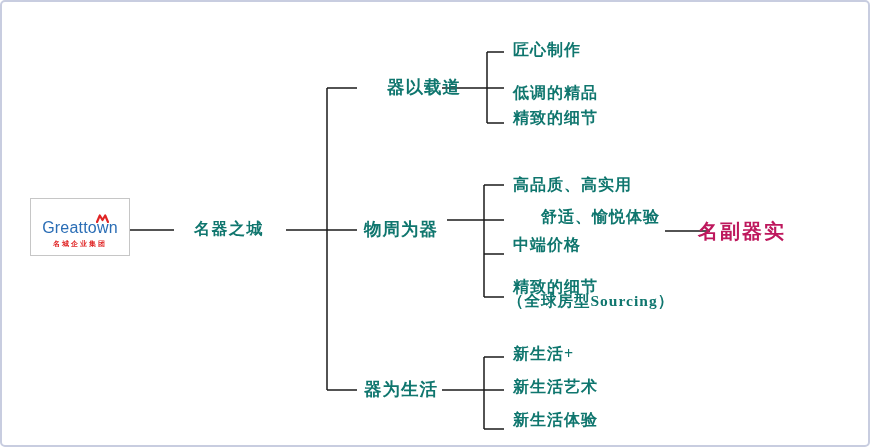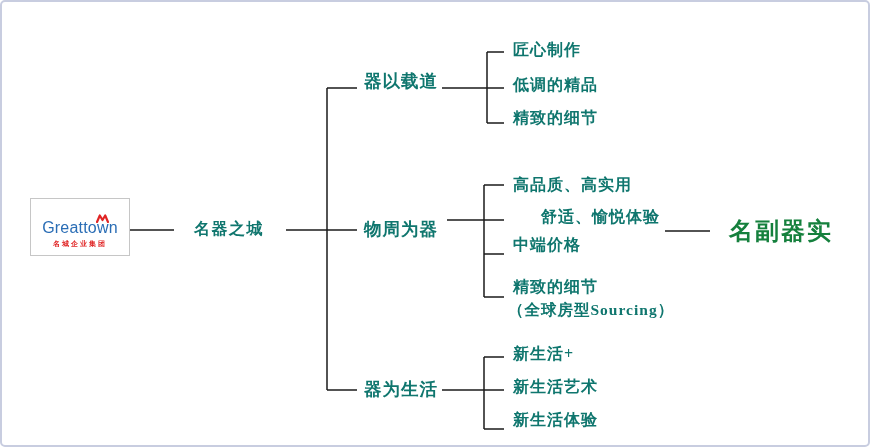--- a/index.html
+++ b/index.html
@@ -8,27 +8,27 @@
     background:#ffffff; border:2px solid #c8cde0; border-radius:5px;
     font-family:"Liberation Serif","DejaVu Serif",serif; overflow:hidden;
   }
   .wires { position:absolute; left:0; top:0; width:870px; height:447px; }
   .wires path { stroke:#1a1a1a; stroke-width:1.5; fill:none; }
 
   .node { position:absolute; transform:translateY(-50%); white-space:nowrap;
           font-weight:700; color:#0f766e; }
   .root   { left:192px; top:227px; font-size:16px; letter-spacing:1.5px; }
   .branch { left:362px; font-size:17.5px; letter-spacing:1px; }
-  .branch.b1 { top:79px; } .branch.b2 { top:227px; } .branch.b3 { top:387px; }
+  .branch.b1 { top:85px;margin-left:23px; } .branch.b2 { top:227px; } .branch.b3 { top:387px; }
   .leaf { left:511px; font-size:16px; letter-spacing:1px; }
-  .b1c0 { top:48px; }  .b1c1 { top:83px; }  .b1c2 { top:116px; }
+  .b1c0 { top:48px; }  .b1c1 { top:91px; }  .b1c2 { top:116px; }
   .b2c0 { top:183px; } .b2c1 { top:215px;margin-left:28px; } .b2c2 { top:243px; }
-  .b2c3 { top:285px; } .b2c4 { top:308px; left:506px; font-size:15.5px; }
+  .b2c3 { top:285px; } .b2c4 { top:299px; left:506px; font-size:15.5px; }
   .b3c0 { top:352px; } .b3c1 { top:385px; } .b3c2 { top:418px; }
-  .result { left:727px; top:229px; font-size:24px; letter-spacing:2px; color:#15803d; }
+  .result { left:696px; top:229px; font-size:20px; letter-spacing:2px; color:#be185d; }
 
   .logo-box {
     position:absolute; left:28px; top:196px; width:100px; height:58px;
     box-sizing:border-box; background:#ffffff; border:1px solid #c6c6c6;
     display:flex; flex-direction:column; align-items:center; justify-content:center;
     font-family:"Liberation Sans","DejaVu Sans",sans-serif;
   }
   .logo-brand { position:relative; color:#2a6db5; font-size:16px; font-weight:500;
                 line-height:1.05; letter-spacing:0.2px;margin-top:15px; }
   .logo-w { position:relative; display:inline-block; }

